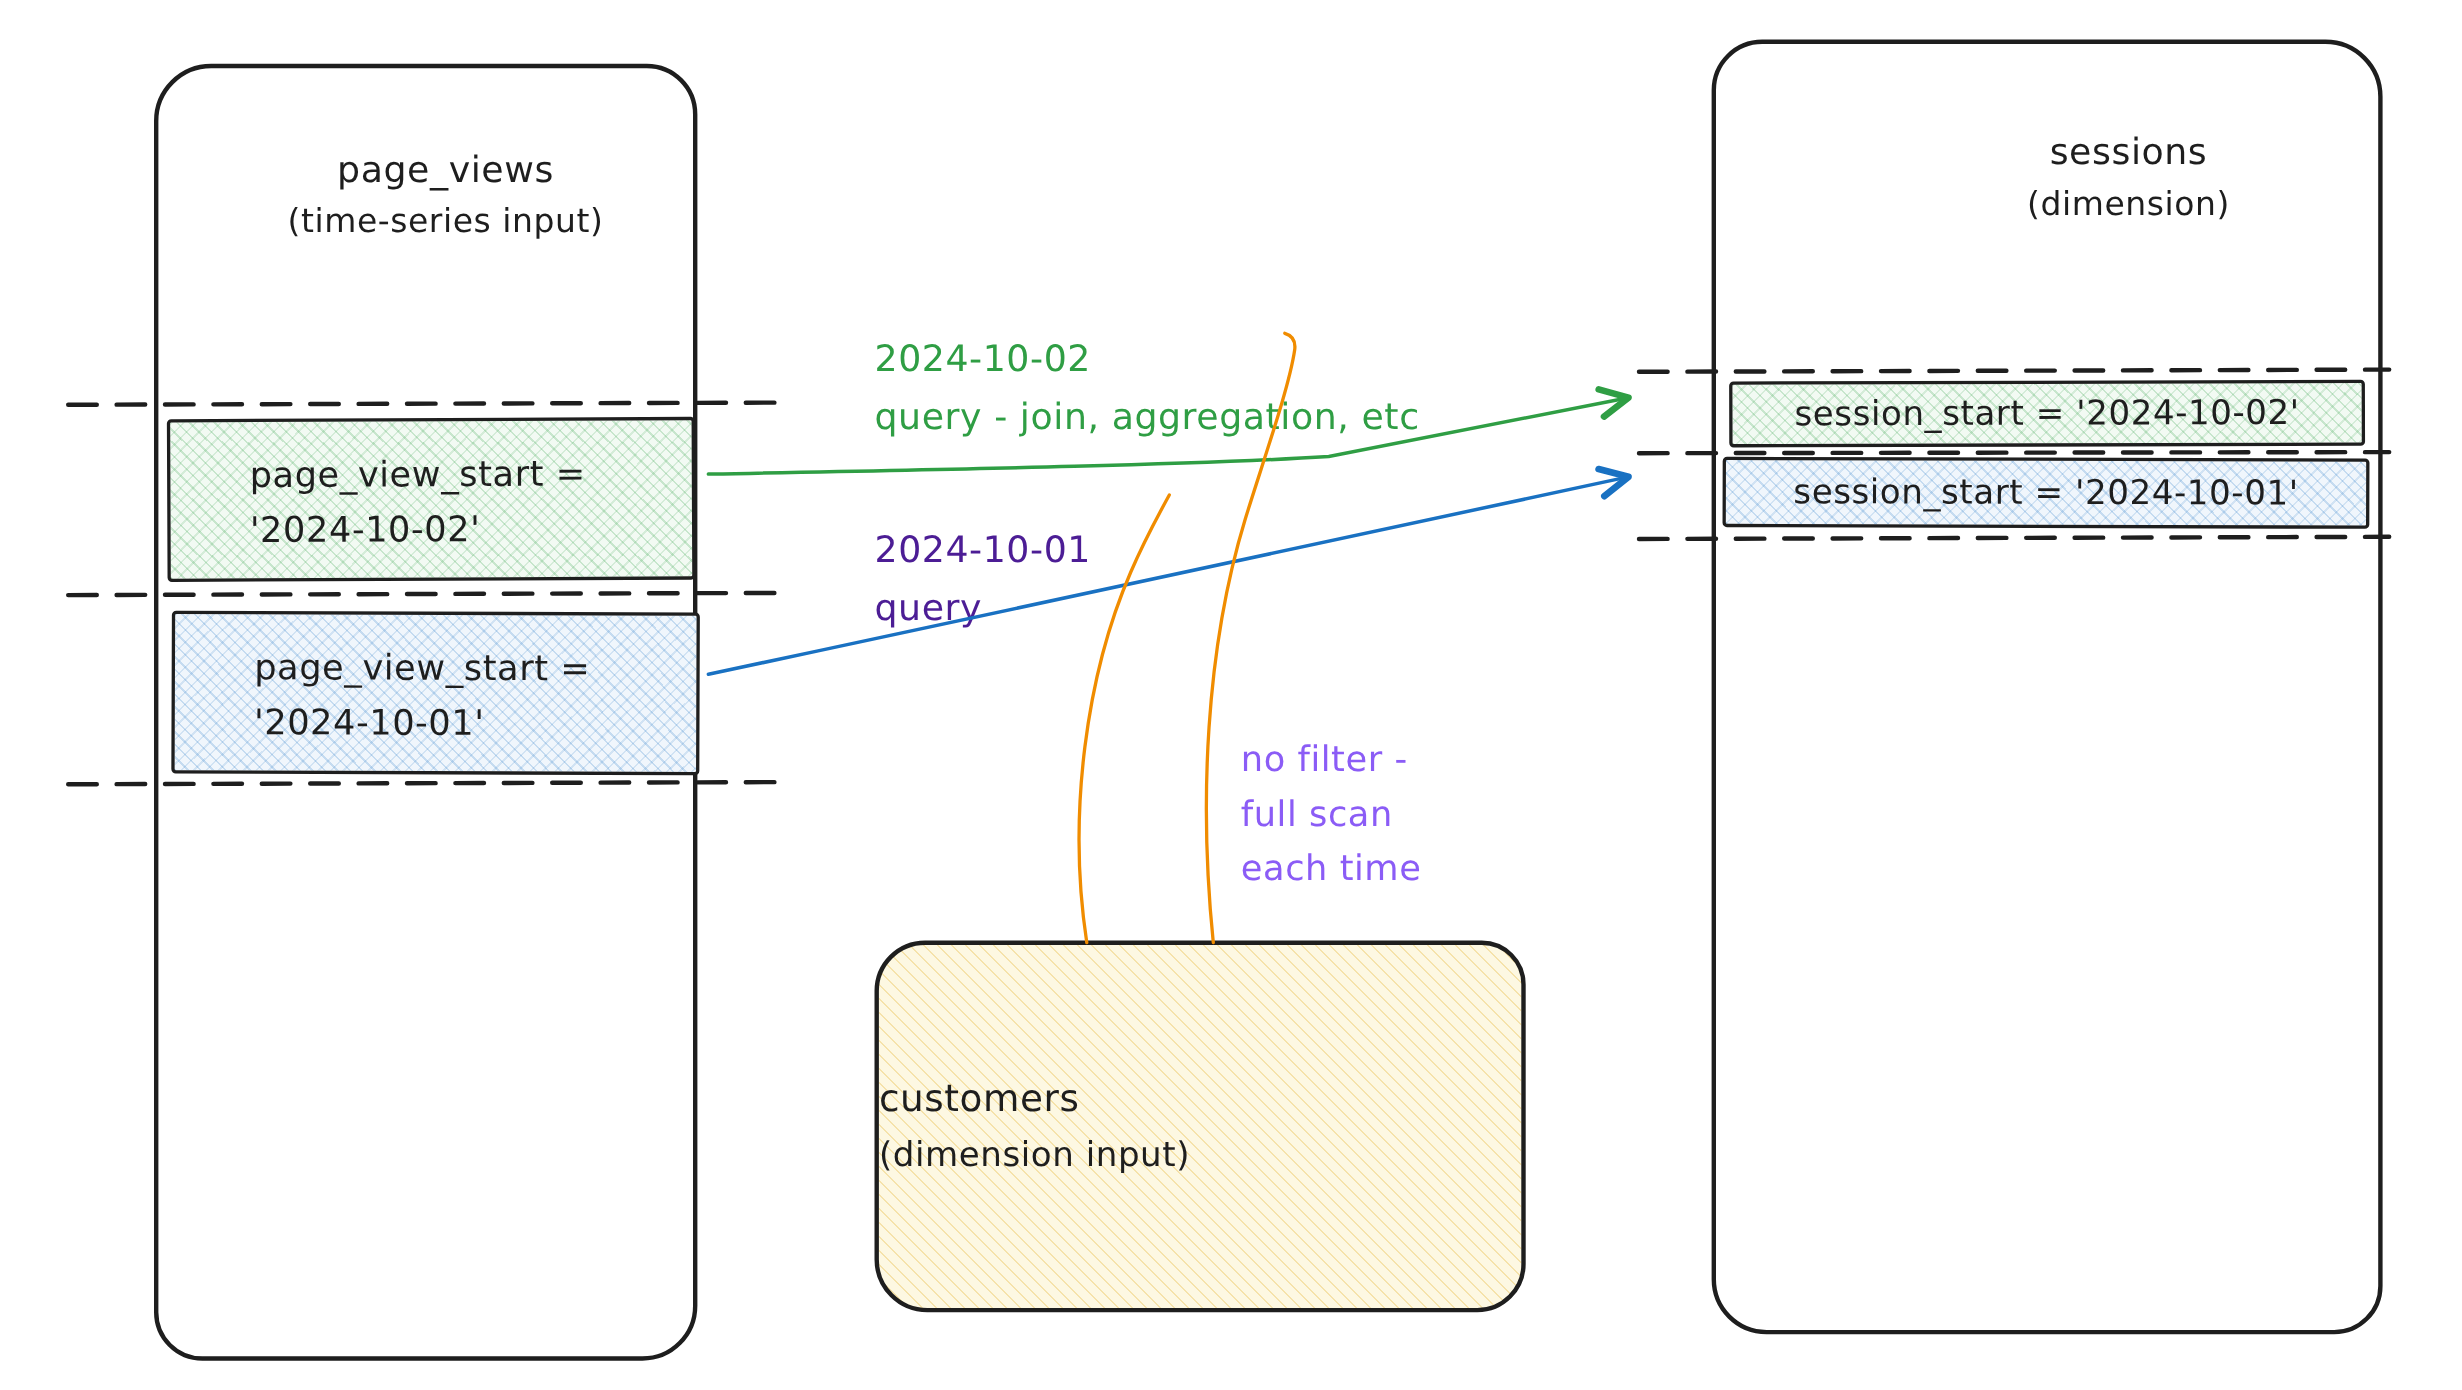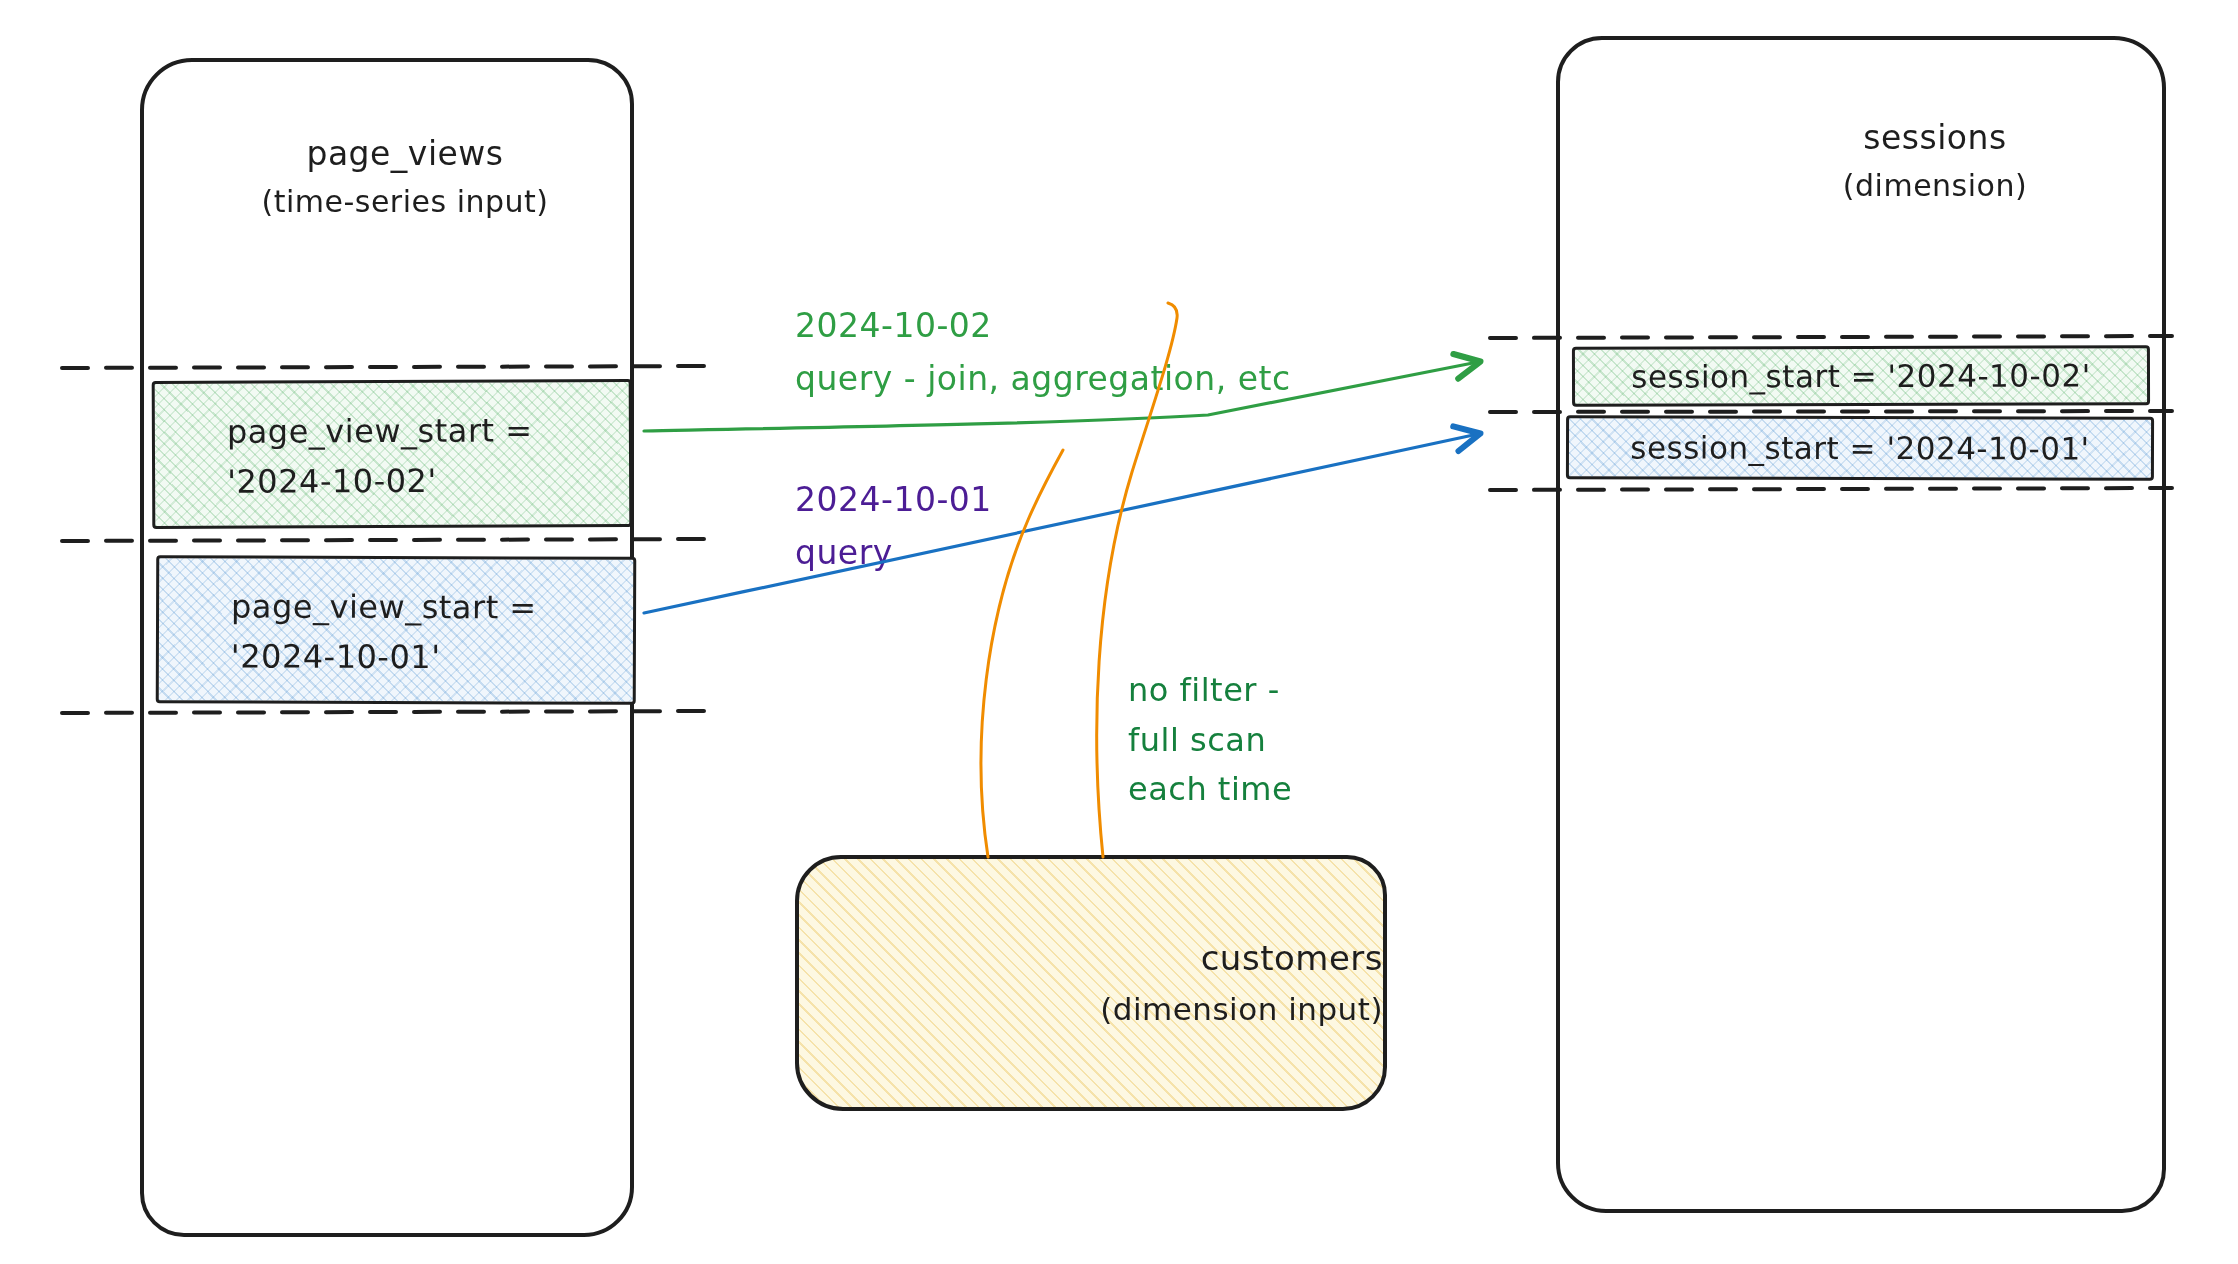--- a/index.html
+++ b/index.html
@@ -35,35 +35,35 @@
   .left-row-1 { left:152px; top:380px; width:480px; height:148px; transform:rotate(-0.25deg); }
   .left-row-2 { left:156px; top:556px; width:480px; height:148px; transform:rotate(0.2deg); }
   .left-row-text { padding:24px 0 0 72px; font-size:32px; line-height:1.55; letter-spacing:.5px; }
 
   .right-row-1 { left:1572px; top:346px; width:578px; height:60px; transform:rotate(-0.15deg); }
   .right-row-2 { left:1566px; top:416px; width:588px; height:64px; transform:rotate(0.15deg); }
   .right-row-label { display:flex; align-items:center; justify-content:center; height:100%;
                      font-size:31px; letter-spacing:.5px; white-space:nowrap; }
 
   
-  .dim-box { position:absolute; left:795px; top:855px; width:592px; height:256px;
+  .dim-box { position:absolute; left:795px; top:855px; width:592px; height:338px;
              border:4px solid #1e1e1e; border-radius:46px 40px 44px 48px;
              background:
                repeating-linear-gradient(45deg, rgba(228,176,40,.30) 0 1.8px, transparent 1.8px 9px),
                #fdf8e2;
-             display:flex; flex-direction:column; align-items:flex-end; justify-content:center;
+             display:flex; flex-direction:column; align-items:flex-start; justify-content:center;
              text-align:center; line-height:1.6; }
   .dim-t1 { font-size:34px; letter-spacing:.5px; }
   .dim-t2 { font-size:31px; letter-spacing:.5px; }
 
   
   .note { position:absolute; line-height:1.6; letter-spacing:.5px; white-space:nowrap; }
   .note-green  { left:795px;  top:300px; color:#2f9e44; font-size:33px; }
   .note-blue   { left:795px;  top:474px; color:#4c1d95; font-size:33px; }
-  .note-orange { left:1128px; top:666px; color:#15803d; font-size:32px; line-height:1.55; }
+  .note-orange { left:1128px; top:666px; color:#8b5cf6; font-size:32px; line-height:1.55; }
 
   svg.wires { position:absolute; left:0; top:0; width:2238px; height:1264px; pointer-events:none; }
 </style>
 </head>
 <body>
 
 <div class="canvas">
 
   <div class="table-outline left-outline"></div>
   <div class="table-title left-title">

